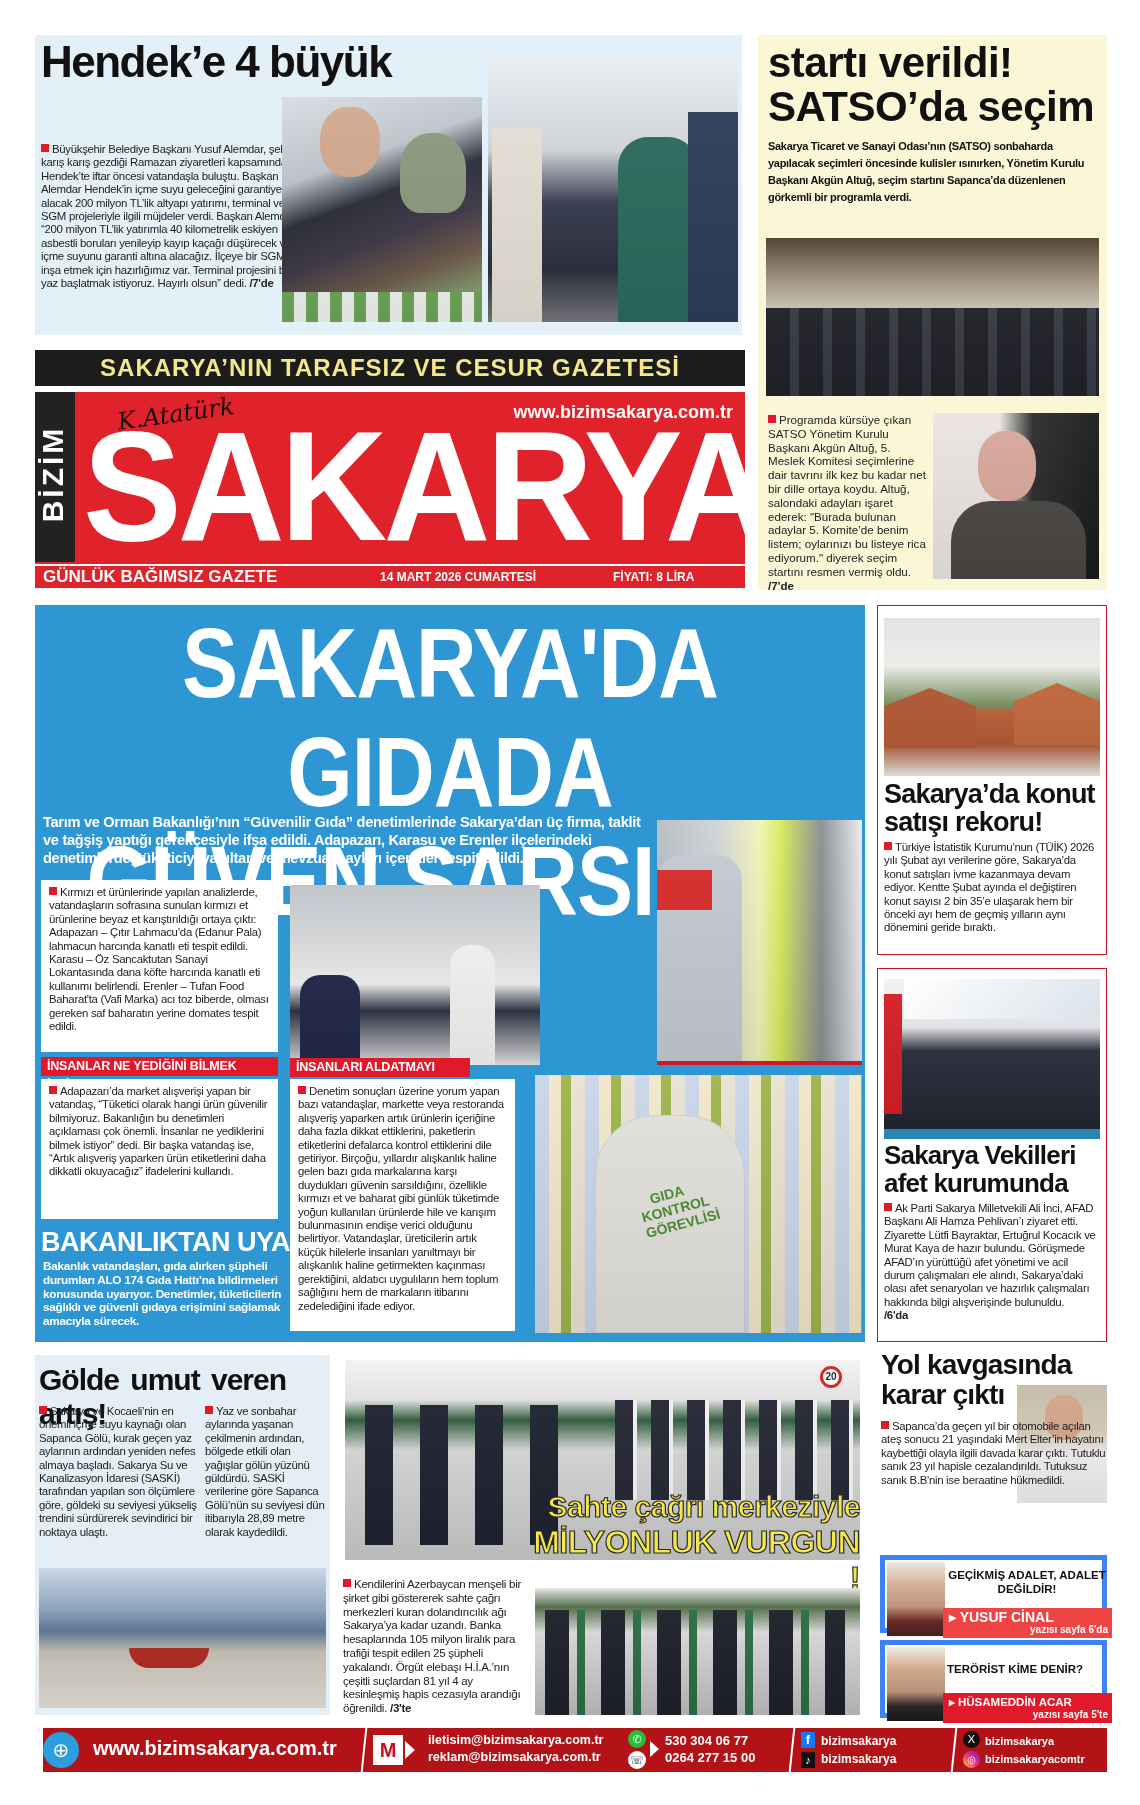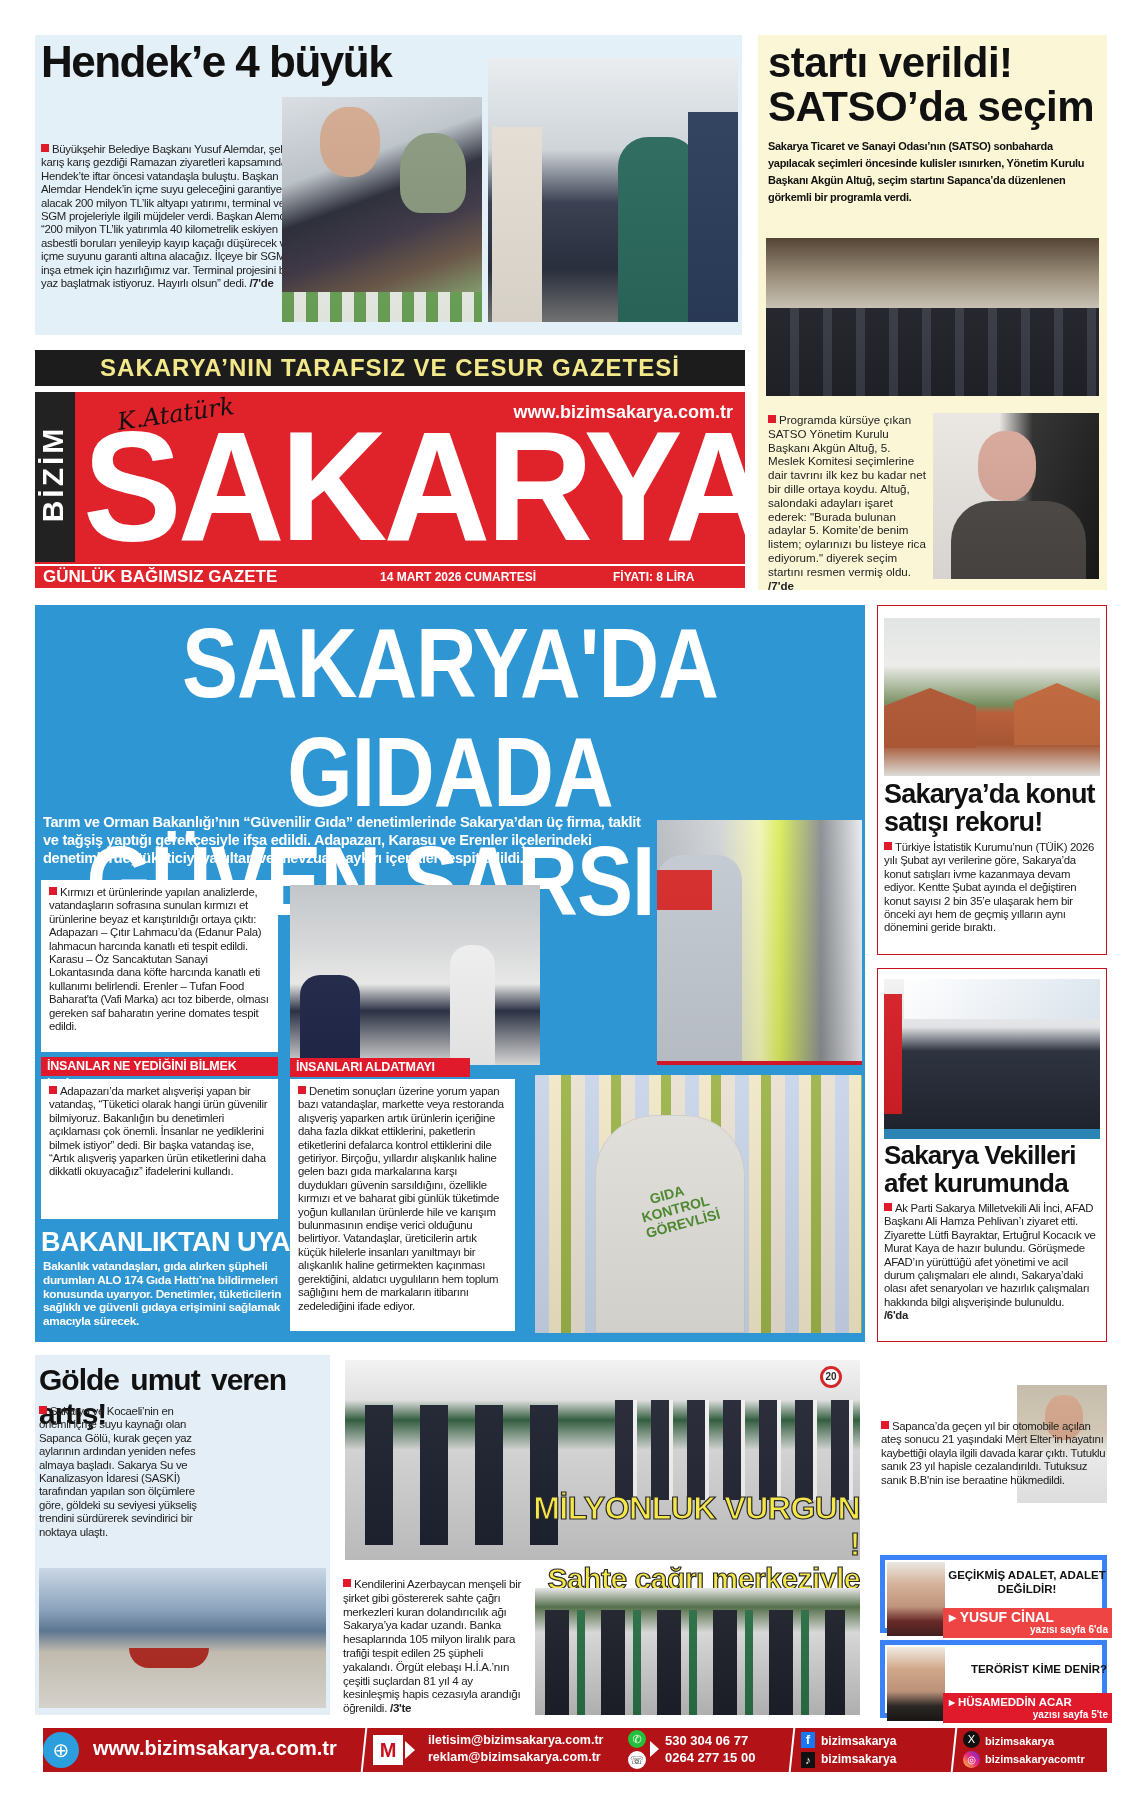--- a/index.html
+++ b/index.html
@@ -167,62 +167,69 @@
     <span class="bullet"></span><span>Ak Parti Sakarya Milletvekili Ali İnci, AFAD Başkanı Ali Hamza Pehlivan’ı ziyaret etti. Ziyarette Lütfi Bayraktar, Ertuğrul Kocacık ve Murat Kaya de hazır bulundu. Görüşmede AFAD’ın yürüttüğü afet yönetimi ve acil durum çalışmaları ele alındı, Sakarya’daki olası afet senaryoları ve hazırlık çalışmaları hakkında bilgi alışverişinde bulunuldu.</span>
     <br><b>/6'da</b>
   </div>
 </div>
 
 <div id="gol" class="abs">
   <div id="gol-title" class="abs cond">Gölde umut  veren artış!</div>
   <div class="abs body-text" style="left:4px;top:50px;width:160px">
     <span class="bullet"></span><span>Sakarya ve Kocaeli’nin en önemli içme suyu kaynağı olan Sapanca Gölü, kurak geçen yaz aylarının ardından yeniden nefes almaya başladı. Sakarya Su ve Kanalizasyon İdaresi (SASKİ) tarafından yapılan son ölçümlere göre, göldeki su seviyesi yükseliş trendini sürdürerek sevindirici bir noktaya ulaştı.</span>
   </div>
+  <div class="abs body-text" style="left:170px;top:50px;width:120px">
+    <span class="bullet"></span><span>Yaz ve sonbahar aylarında yaşanan çekilmenin ardından, bölgede etkili olan yağışlar gölün yüzünü güldürdü. SASKİ verilerine göre Sapanca Gölü’nün su seviyesi dün itibarıyla 28,89 metre olarak kaydedildi.</span>
+  </div>
   <div class="photo" style="left:4px;top:213px;width:287px;height:140px;background:linear-gradient(180deg,#c8d6e4 0%,#8aa3be 30%,#5b7693 45%,#c9c2b5 60%,#e7e3dc 100%)">
     <div style="position:absolute;left:90px;top:80px;width:80px;height:20px;background:#b02a22;border-radius:0 0 40px 40px"></div>
   </div>
 </div>
 
 <div class="photo" style="left:345px;top:1360px;width:515px;height:200px;background:linear-gradient(180deg,#f2f2f2 0%,#e3e3e3 20%,#2d5a3a 30%,#d9d9d9 45%,#c9c9c9 100%)">
   <div style="position:absolute;left:20px;top:45px;width:220px;height:140px;background:repeating-linear-gradient(90deg,#1e2230 0 28px,transparent 28px 55px)"></div>
   <div style="position:absolute;left:270px;top:40px;width:240px;height:100px;background:repeating-linear-gradient(90deg,#242634 0 18px,#f4f4f4 18px 22px,transparent 22px 36px)"></div>
   <div style="position:absolute;right:18px;top:6px;width:22px;height:22px;border-radius:50%;background:#fff;border:3px solid #d21e1e;font-size:10px;font-weight:900;text-align:center;line-height:16px">20</div>
 </div>
 <div class="abs" style="left:520px;top:1490px;width:340px;text-align:right;color:#f5e64a;font-weight:900;-webkit-text-stroke:1.2px #2a2a2a;letter-spacing:-.5px">
+  <div style="font-size:30px;line-height:34px">Sahte çağrı merkeziyle</div>
   <div style="font-size:32px;line-height:36px">MİLYONLUK VURGUN !</div>
-  <div style="font-size:30px;line-height:34px">Sahte çağrı merkeziyle</div>
 </div>
 <div class="abs body-text" style="left:343px;top:1577px;width:180px;font-size:11.6px;line-height:13.8px">
   <span class="bullet"></span><span>Kendilerini Azerbaycan menşeli bir şirket gibi göstererek sahte çağrı merkezleri kuran dolandırıcılık ağı Sakarya’ya kadar uzandı. Banka hesaplarında 105 milyon liralık para trafiği tespit edilen 25 şüpheli yakalandı. Örgüt elebaşı H.İ.A.’nın çeşitli suçlardan 81 yıl 4 ay kesinleşmiş hapis cezasıyla arandığı öğrenildi.</span>
   <b>/3'te</b>
 </div>
 <div class="photo" style="left:535px;top:1588px;width:325px;height:127px;background:linear-gradient(180deg,#e6e6e6 0%,#4f6b45 15%,#dcdcdc 35%,#bdbdbd 100%)">
   <div style="position:absolute;left:10px;top:22px;width:300px;height:105px;background:repeating-linear-gradient(90deg,#1d2029 0 24px,transparent 24px 32px,#2a6e45 32px 40px,transparent 40px 56px)"></div>
 </div>
 
 <div class="abs" style="left:877px;top:1350px;width:230px;height:200px">
+  <div class="abs rtitle" style="left:4px;top:0;font-size:28px;line-height:30px">
+    <div>Yol kavgasında</div>
+    <div>karar çıktı</div>
+  </div>
   <div class="photo" style="left:140px;top:35px;width:90px;height:118px;background:linear-gradient(180deg,#c3b9a7 0%,#d7ccb8 40%,#f4f4f4 60%,#f0f0f0 100%)">
     <div style="position:absolute;left:28px;top:10px;width:38px;height:45px;border-radius:45%;background:#d3a58a"></div>
   </div>
   <div class="abs body-text" style="left:4px;top:70px;width:226px">
     <span class="bullet"></span><span>Sapanca’da geçen yıl bir otomobile açılan ateş sonucu 21 yaşındaki Mert Elter’in hayatını kaybettiği olayla ilgili davada karar çıktı. Tutuklu sanık 23 yıl hapisle cezalandırıldı. Tutuksuz sanık B.B'nin ise beraatine hükmedildi.</span>
   </div>
 </div>
 
 <div class="abs col" style="left:880px;top:1555px;width:227px;height:78px;background:#fff">
   <div class="photo" style="left:2px;top:2px;width:58px;height:74px;background:linear-gradient(180deg,#e9e6e1 0%,#d8b39a 30%,#c99a80 60%,#6d2a28 80%,#4a2222 100%)"></div>
   <div class="abs" style="left:62px;top:8px;width:160px;text-align:center;font-weight:900;font-size:11.5px;line-height:14px;color:#111">GEÇİKMİŞ ADALET, ADALET DEĞİLDİR!</div>
   <div class="abs" style="left:58px;top:48px;width:169px;height:30px;background:#ef4444;color:#fff">
     <span class="abs" style="left:6px;top:1px;font-size:14px;font-weight:900">▸ <span>YUSUF CİNAL</span></span>
     <span class="abs" style="right:4px;top:16px;font-size:10px;font-weight:700">yazısı sayfa 6'da</span>
   </div>
 </div>
 <div class="abs col" style="left:880px;top:1640px;width:227px;height:78px;background:#fff">
   <div class="photo" style="left:2px;top:2px;width:58px;height:74px;background:linear-gradient(180deg,#efeae2 0%,#d4a888 30%,#c3977c 60%,#2b2724 80%,#1a1816 100%)"></div>
-  <div class="abs" style="left:62px;top:18px;width:160px;text-align:right;font-weight:900;font-size:11.5px;color:#111">TERÖRİST KİME DENİR?</div>
+  <div class="abs" style="left:62px;top:18px;width:160px;text-align:left;font-weight:900;font-size:11.5px;color:#111">TERÖRİST KİME DENİR?</div>
   <div class="abs" style="left:58px;top:48px;width:169px;height:30px;background:#e0192b;color:#fff">
     <span class="abs" style="left:6px;top:2px;font-size:11.5px;font-weight:900">▸ <span>HÜSAMEDDİN ACAR</span></span>
     <span class="abs" style="right:4px;top:16px;font-size:10px;font-weight:700">yazısı sayfa 5'te</span>
   </div>
 </div>
 
 <div class="abs footer">
   <div class="abs" style="left:0;top:4px;width:36px;height:36px;border-radius:50%;background:#2b9ede;color:#fff;text-align:center;line-height:36px;font-size:20px">⊕</div>
   <div class="abs" style="left:50px;top:9px;font-size:20px;font-weight:900">www.bizimsakarya.com.tr</div>
   <div class="abs" style="left:320px;top:0;width:2px;height:44px;background:#fff;transform:skewX(-6deg)"></div>

